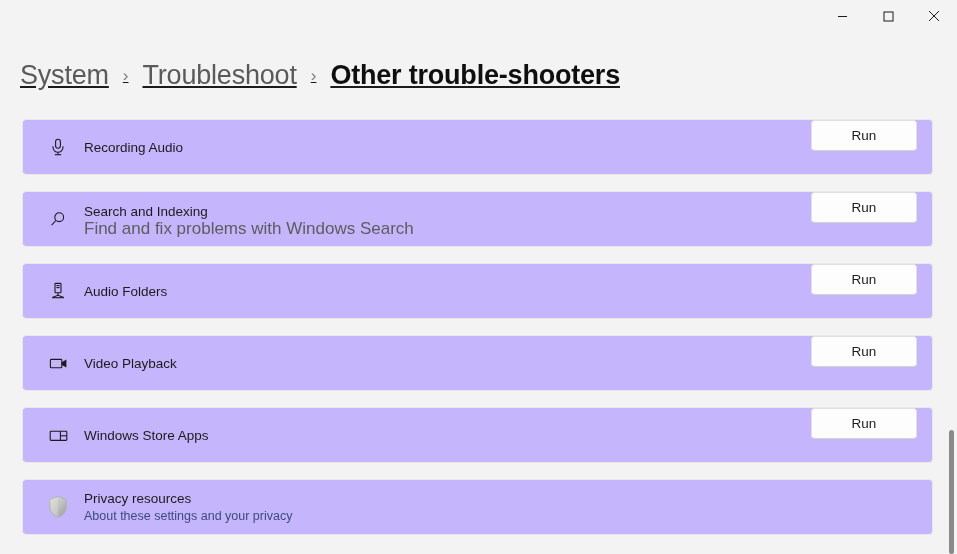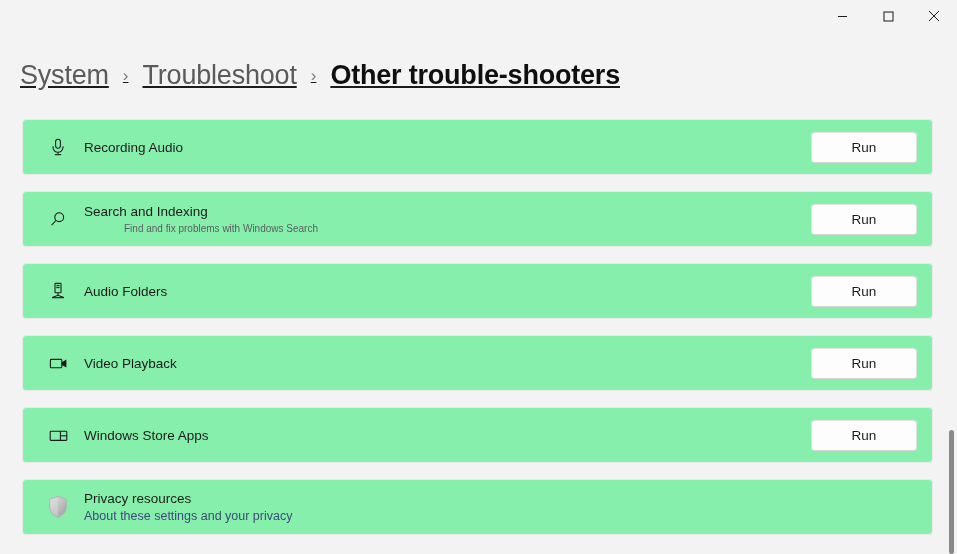--- a/index.html
+++ b/index.html
@@ -72,27 +72,26 @@
   }
 
   
   .list {
     position: absolute;
     top: 119px;
     left: 22px;
     width: 911px;
   }
   .card {
-    background: #86efac;
+    background: #c4b5fd;
     border: 1px solid #e9e9e9;
     border-radius: 4px;
     height: 56px;
     margin-bottom: 16px;
     display: flex;
-    align-items: center;
     padding: 0 15px 0 16px;
     position: relative;
   }
   .card.privacy {
     border-radius: 4px;
   }
   .card-icon {
     width: 38px;
     min-width: 38px;
     display: flex;
@@ -108,24 +107,23 @@
     justify-content: center;
     gap: 1px;
     padding-left: 7px;
   }
   .card-title {
     font-size: 13.5px;
     color: #1b1b1b;
     line-height: 17px;
   }
   .card-sub {
-    font-size: 10px;
+    font-size: 17px;
     color: #5d5d5d;
     line-height: 15px;
-    margin-left: 40px;
   }
   .card-link {
     font-size: 12.5px;
     color: #3d4b78;
     line-height: 16px;
     text-decoration: none;
     cursor: pointer;
     width: fit-content;
   }
 

